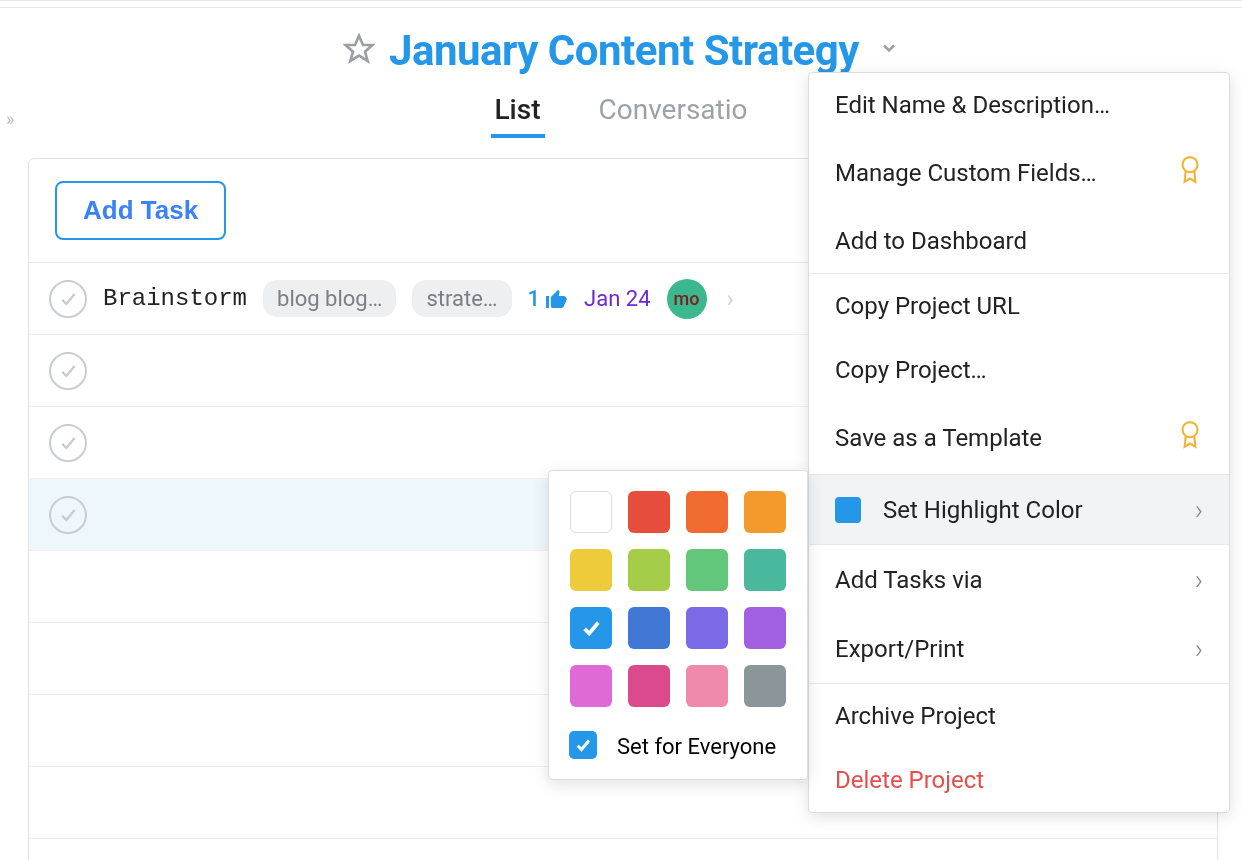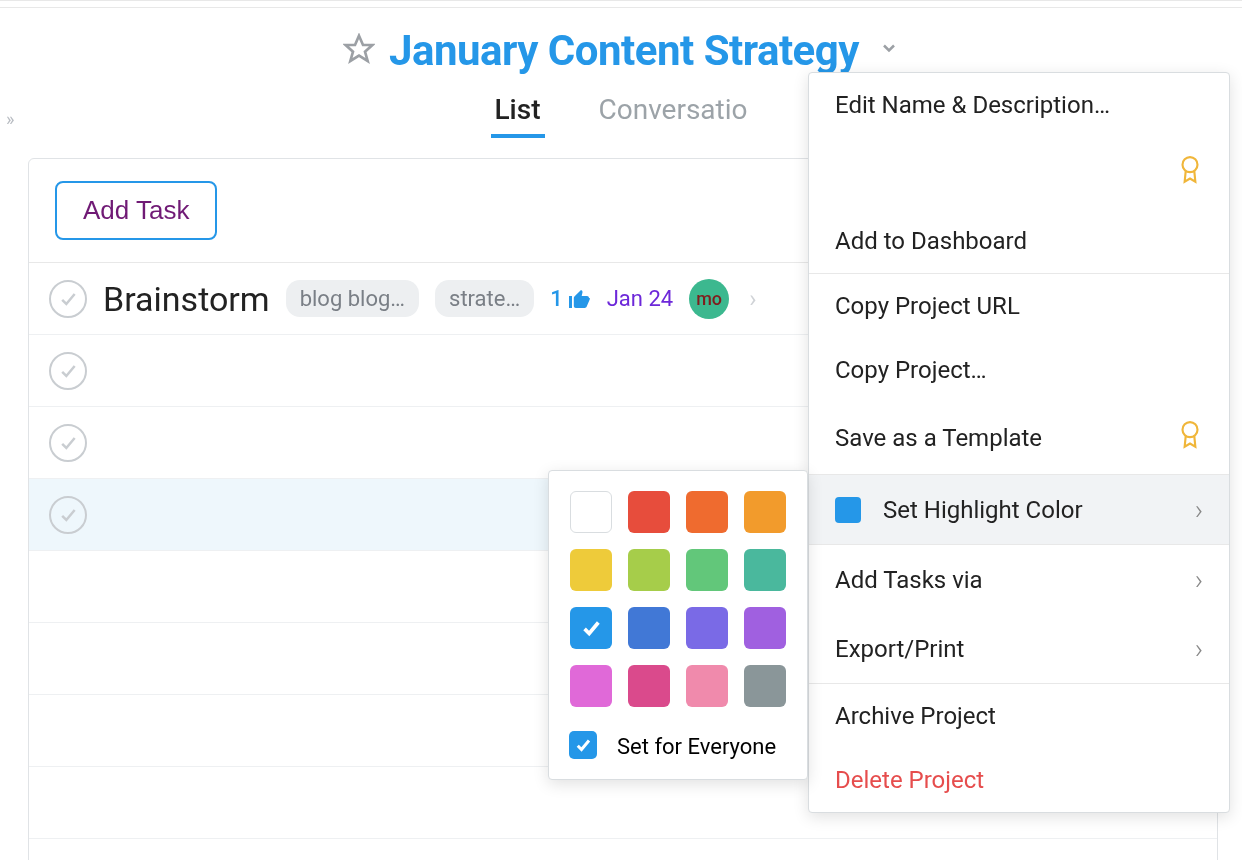--- a/index.html
+++ b/index.html
@@ -62,24 +62,24 @@
       width: 1190px;
     }
     .panel-header {
       display: flex;
       align-items: center;
       padding: 22px 26px;
       border-bottom: 1px solid #e8e8e8;
     }
     .add-task-btn {
       border: 2px solid #2597e8;
-      color: #701a75;
+      color: #3b82f6;
       background: #fff;
       font-size: 26px;
-      font-weight: 400;
+      font-weight: 700;
       padding: 12px 26px;
       border-radius: 8px;
       cursor: pointer;
     }
     .panel-header-icons {
       margin-left: auto;
       display: flex;
       gap: 28px;
       color: #9ca3a8;
     }
@@ -93,21 +93,21 @@
     }
     .task-row.highlight { background: #eef7fc; }
     .check-circle {
       width: 38px; height: 38px;
       border: 2px solid #c9cdd1;
       border-radius: 50%;
       display: flex; align-items: center; justify-content: center;
       flex-shrink: 0;
     }
     .check-circle svg { stroke: #c9cdd1; width: 20px; height: 20px; fill: none; stroke-width: 3; }
-    .task-name { font-size: 34px; color: #222; }
+    .task-name { font-size: 24px; color: #222; font-family: Liberation Mono, monospace; }
     .tag {
       background: #edeff1;
       color: #7a7f86;
       padding: 6px 14px;
       border-radius: 14px;
       font-size: 22px;
       white-space: nowrap;
     }
     .like { display: flex; align-items: center; gap: 4px; color: #2597e8; font-size: 22px; font-weight: 500; }
     .date { color: #6d28d9; font-size: 22px; }
@@ -291,20 +291,21 @@
     <div class="task-row"></div>
     <div class="task-row" style="border-bottom:none"></div>
   </div>
 </div>
 
 <div class="dropdown">
   <div class="menu-item">
     <span>Edit Name &amp; Description…</span>
   </div>
   <div class="menu-item">
+    <span>Manage Custom Fields…</span>
     <span class="badge-icon">
       <svg viewBox="0 0 24 28">
           <circle cx="12" cy="9" r="7"></circle>
           <path d="M8 15l-1 10 5-3 5 3-1-10"></path>
         </svg>
     </span>
   </div>
   <div class="menu-item">
     <span>Add to Dashboard</span>
   </div>

